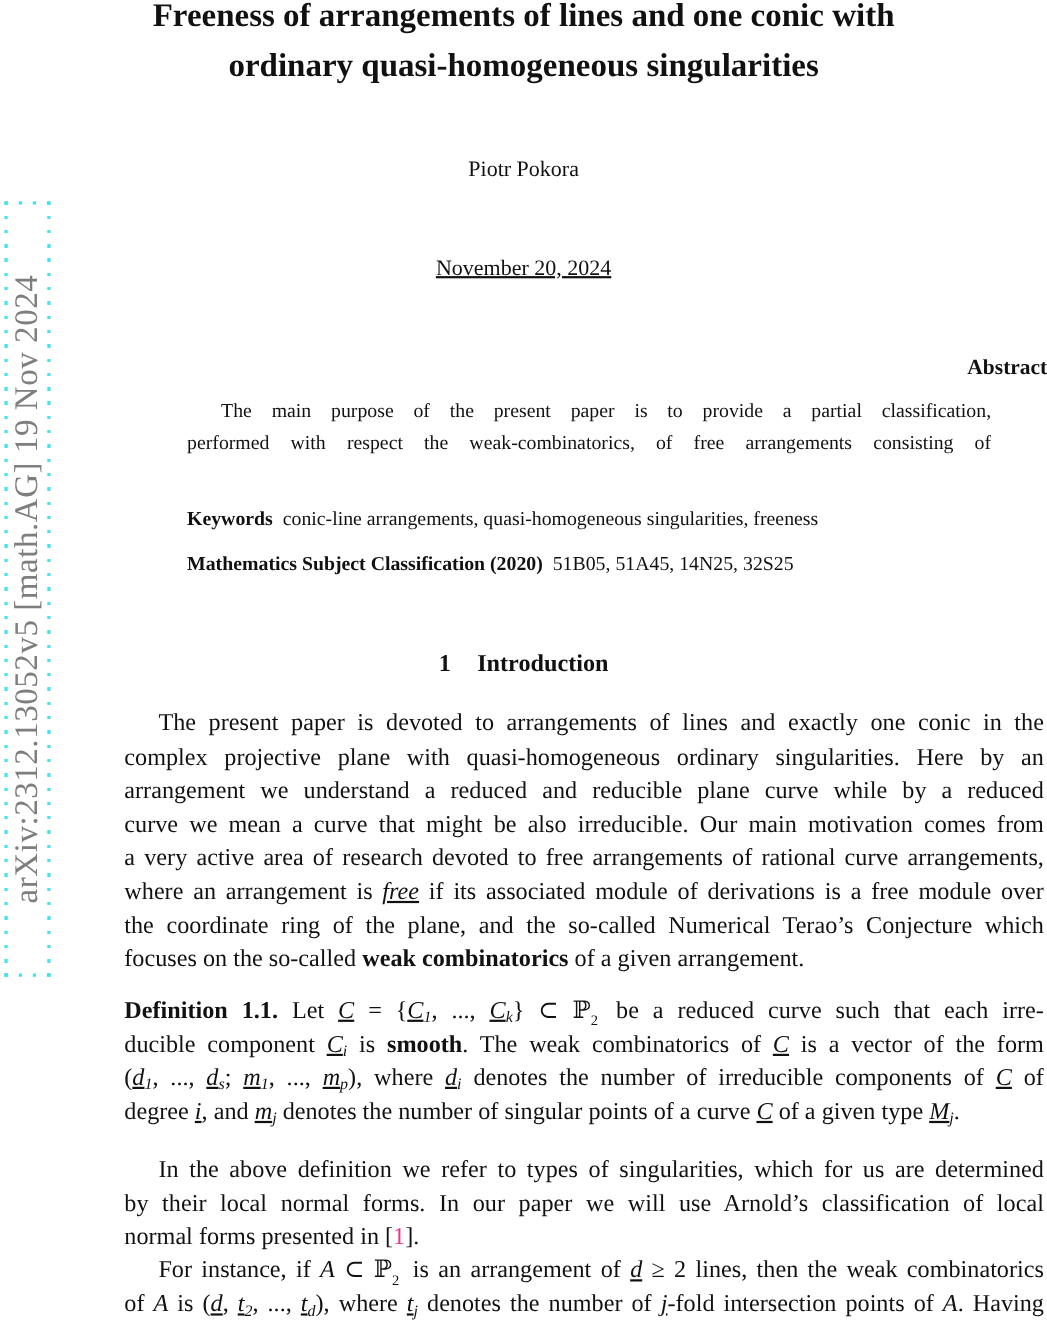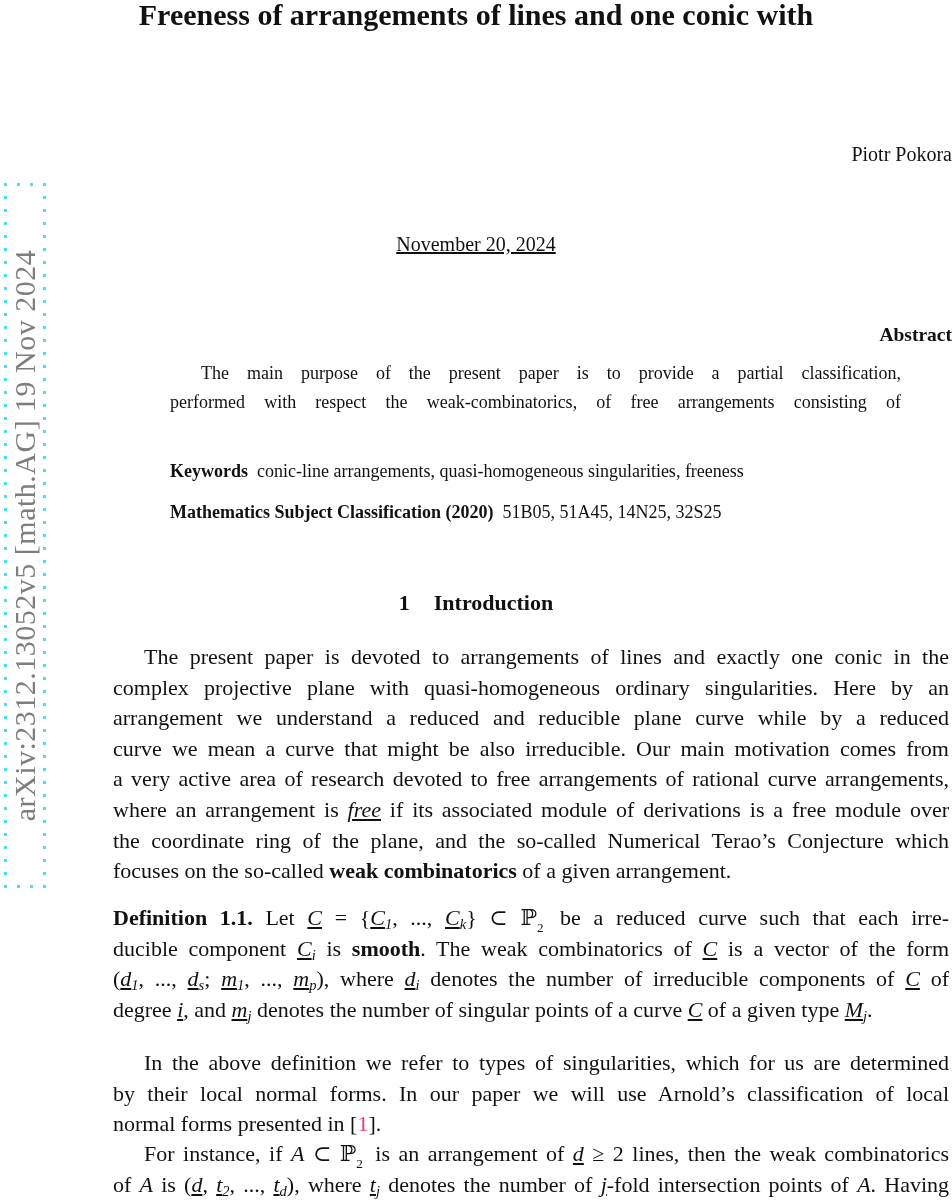--- a/index.html
+++ b/index.html
@@ -21,21 +21,21 @@
   .wm-text{
     position:absolute;left:2px;top:705px;width:705px;
     transform-origin:0 0;transform:rotate(-90deg);
     display:inline-block;text-align:center;white-space:nowrap;
     font-size:30px;line-height:38px;color:#7e7e7e;letter-spacing:.5px;
   }
   
   .title{position:absolute;left:0;right:0;top:-8px;margin:0;
     text-align:center;font-size:30px;line-height:45px;font-weight:bold;}
   .title span{display:block;}
-  .author{position:absolute;left:0;right:0;top:140px;text-align:right;
+  .author{position:absolute;left:0;right:0;top:140px;text-align:center;
     font-size:20px;line-height:28px;}
   .date{position:absolute;left:0;right:0;top:230px;text-align:center;
     font-size:20px;line-height:28px;text-decoration:underline;}
   .abs-head{position:absolute;left:0;right:0;top:320px;text-align:right;
     font-size:19.5px;line-height:29px;font-weight:bold;}
   .sec-head{position:absolute;left:0;right:0;top:587px;text-align:center;
     font-size:22px;line-height:32px;font-weight:bold;}
   .sec-num{margin-right:24px;}
   
   .rich{position:absolute;}
@@ -69,20 +69,21 @@
   <div class="watermark">
     <div class="dotv l"></div>
     <div class="dotv r"></div>
     <div class="doth t"></div>
     <div class="doth b"></div>
     <span class="wm-text" style="color: rgb(126, 126, 126);">arXiv:2312.13052v5  [math.AG]  19 Nov 2024</span>
   </div>
 
   <h1 class="title">
     <span>Freeness of arrangements of lines and one conic with</span>
+    <span>ordinary quasi-homogeneous singularities</span>
   </h1>
 
   <div class="author">Piotr Pokora</div>
   <div class="date">November 20, 2024</div>
 
   <div class="abs-head">Abstract</div>
   <div class="rich abs-body">
       <div class="line indent"><span>The main purpose of the present paper is to provide a partial classification,</span></div>
       <div class="line"><span>performed with respect the weak-combinatorics, of free arrangements consisting of</span></div>
     </div>

